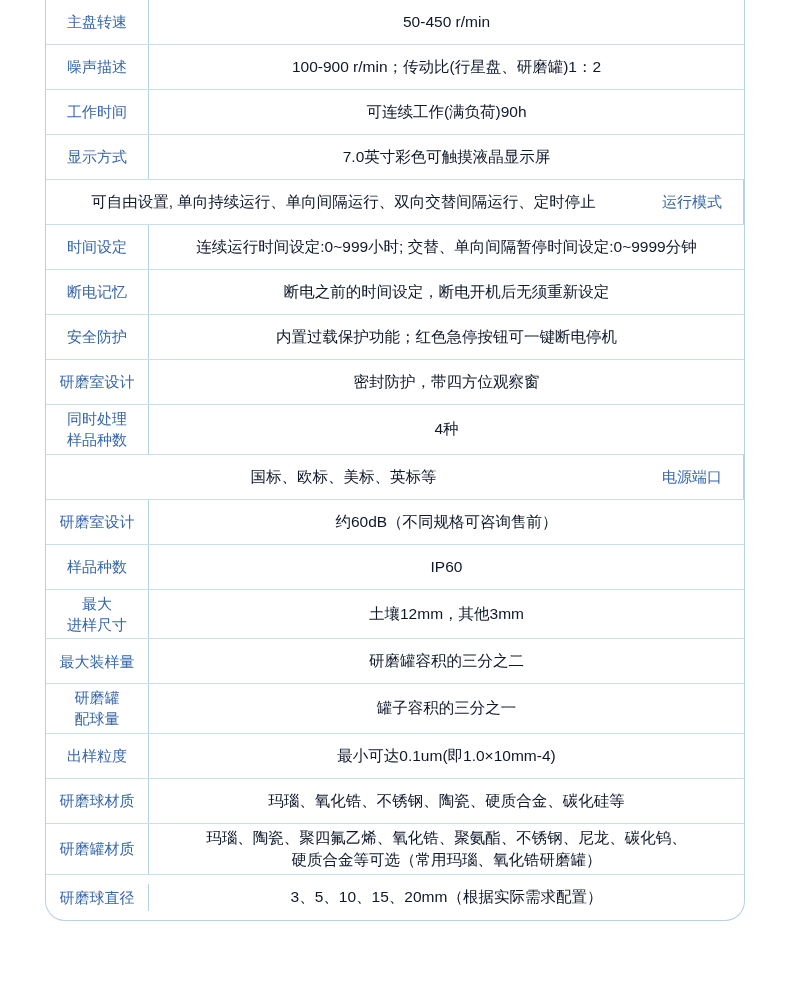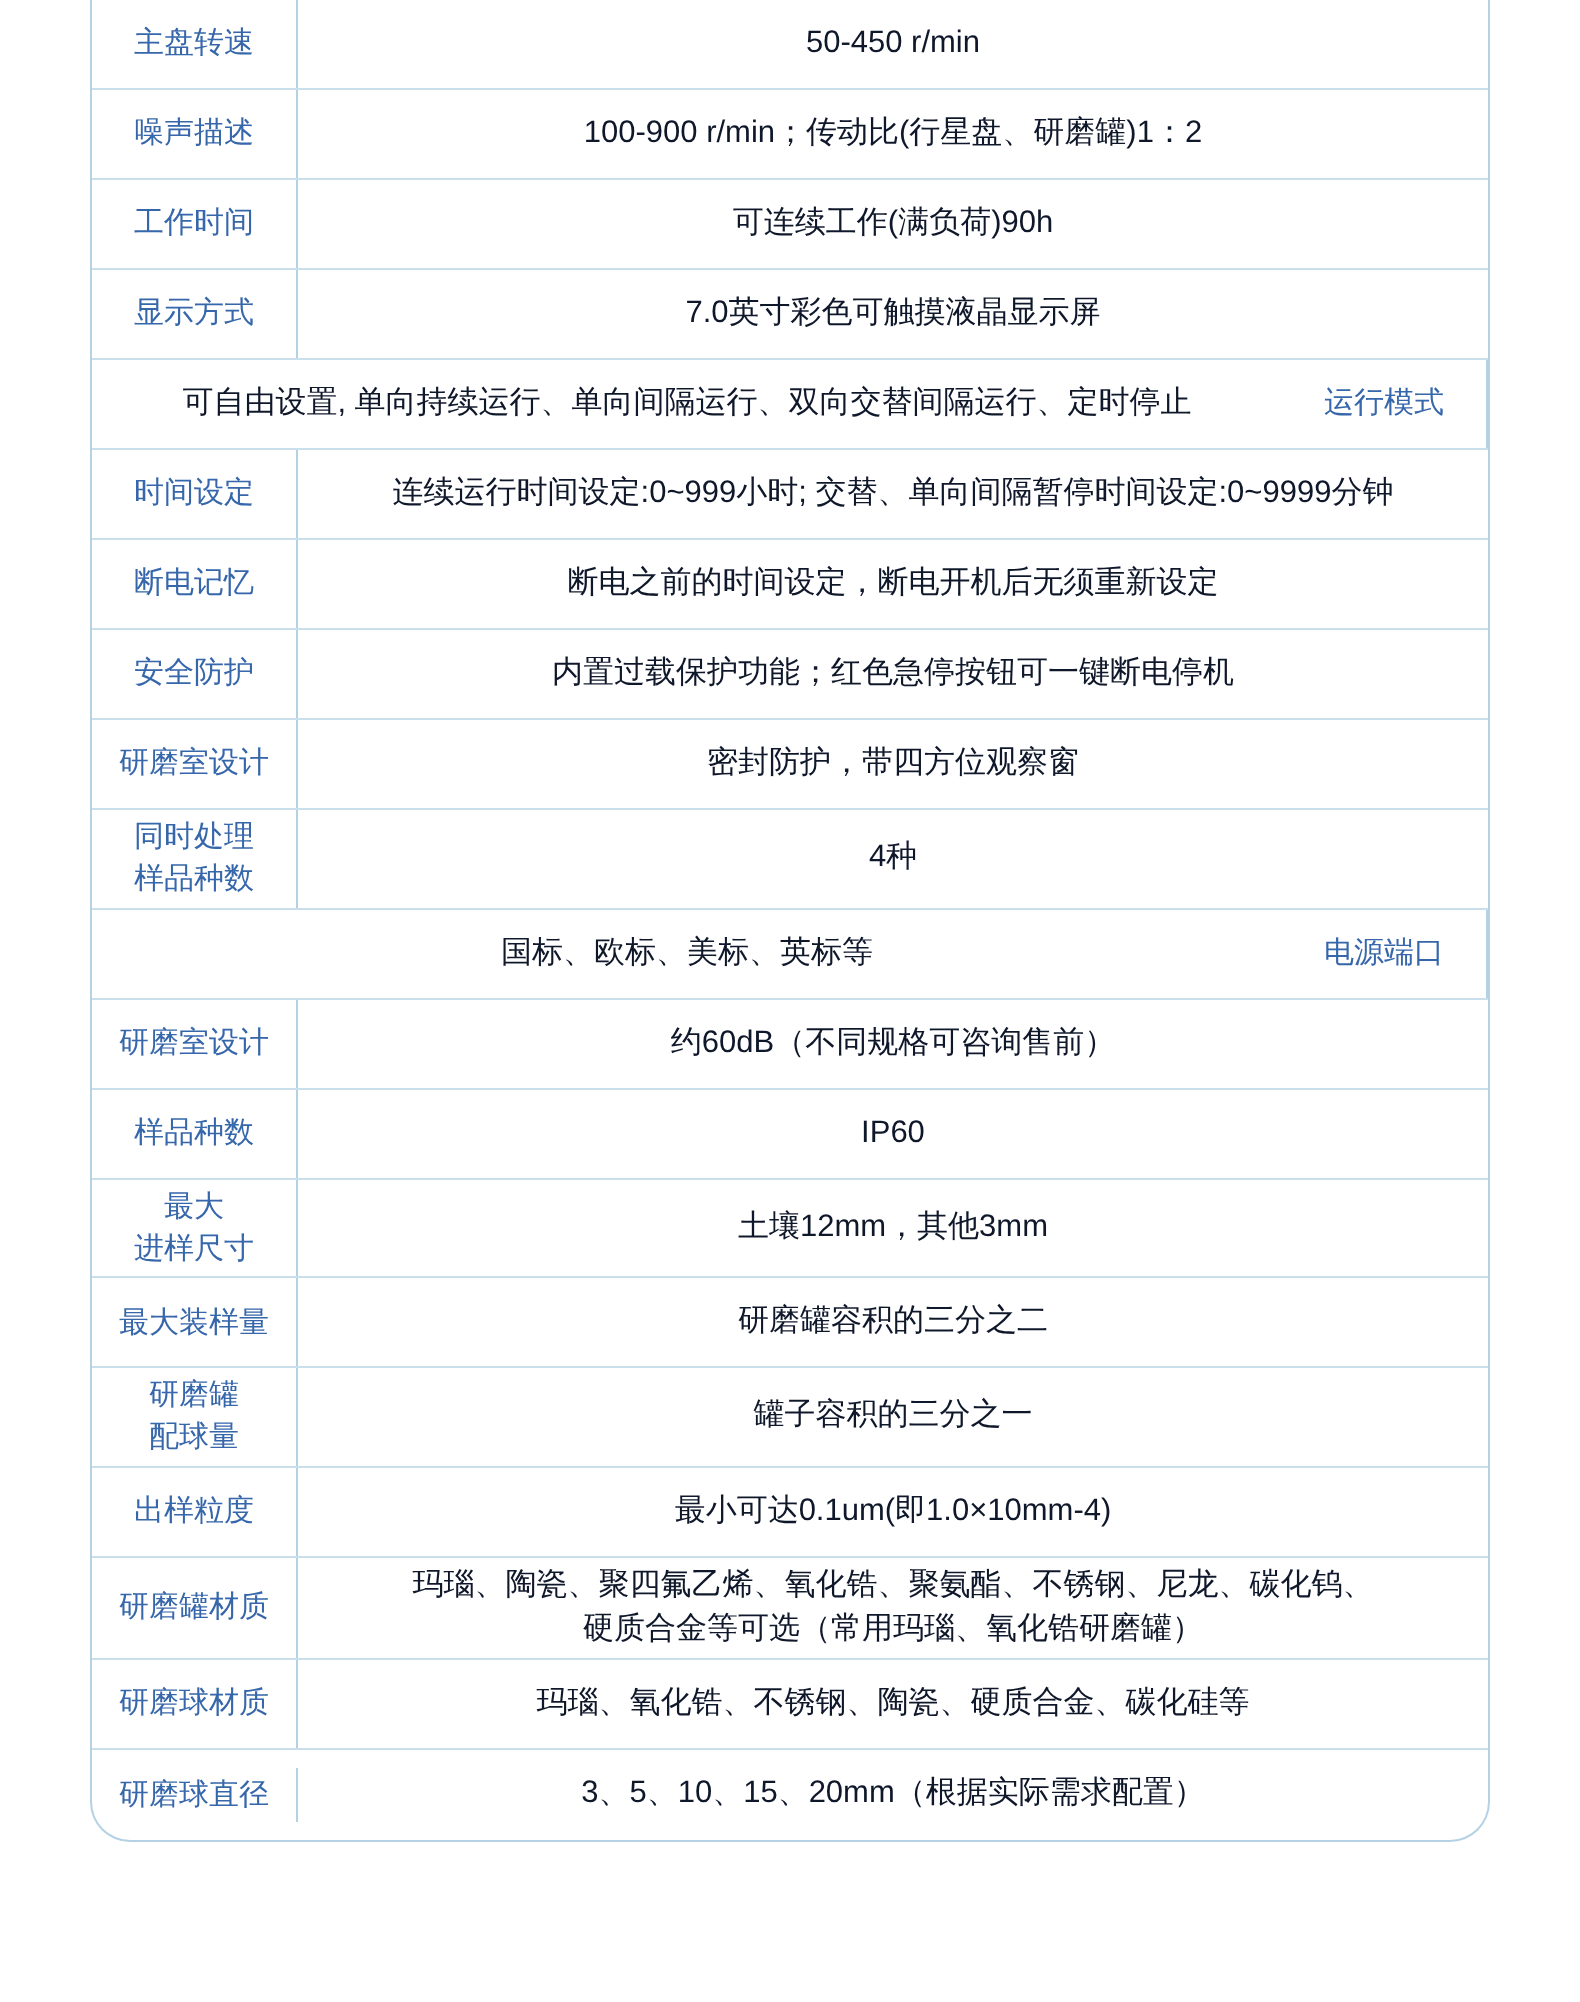--- a/index.html
+++ b/index.html
@@ -133,26 +133,26 @@
       <div class="row">
         <div class="cell label-cell">研磨罐
 配球量</div>
         <div class="cell value-cell">罐子容积的三分之一</div>
       </div>
       <div class="row">
         <div class="cell label-cell">出样粒度</div>
         <div class="cell value-cell">最小可达0.1um(即1.0×10mm-4)</div>
       </div>
       <div class="row">
+        <div class="cell label-cell">研磨球材质</div>
+        <div class="cell value-cell">玛瑙、氧化锆、不锈钢、陶瓷、硬质合金、碳化硅等</div>
+      </div>
+      <div class="row">
         <div class="cell label-cell">研磨罐材质</div>
         <div class="cell value-cell">玛瑙、陶瓷、聚四氟乙烯、氧化锆、聚氨酯、不锈钢、尼龙、碳化钨、
 硬质合金等可选（常用玛瑙、氧化锆研磨罐）</div>
-      </div>
-      <div class="row">
-        <div class="cell label-cell">研磨球材质</div>
-        <div class="cell value-cell">玛瑙、氧化锆、不锈钢、陶瓷、硬质合金、碳化硅等</div>
       </div>
       <div class="row">
         <div class="cell label-cell">研磨球直径</div>
         <div class="cell value-cell">3、5、10、15、20mm（根据实际需求配置）</div>
       </div>
     </div>
 </div>
 
 </body></html>

